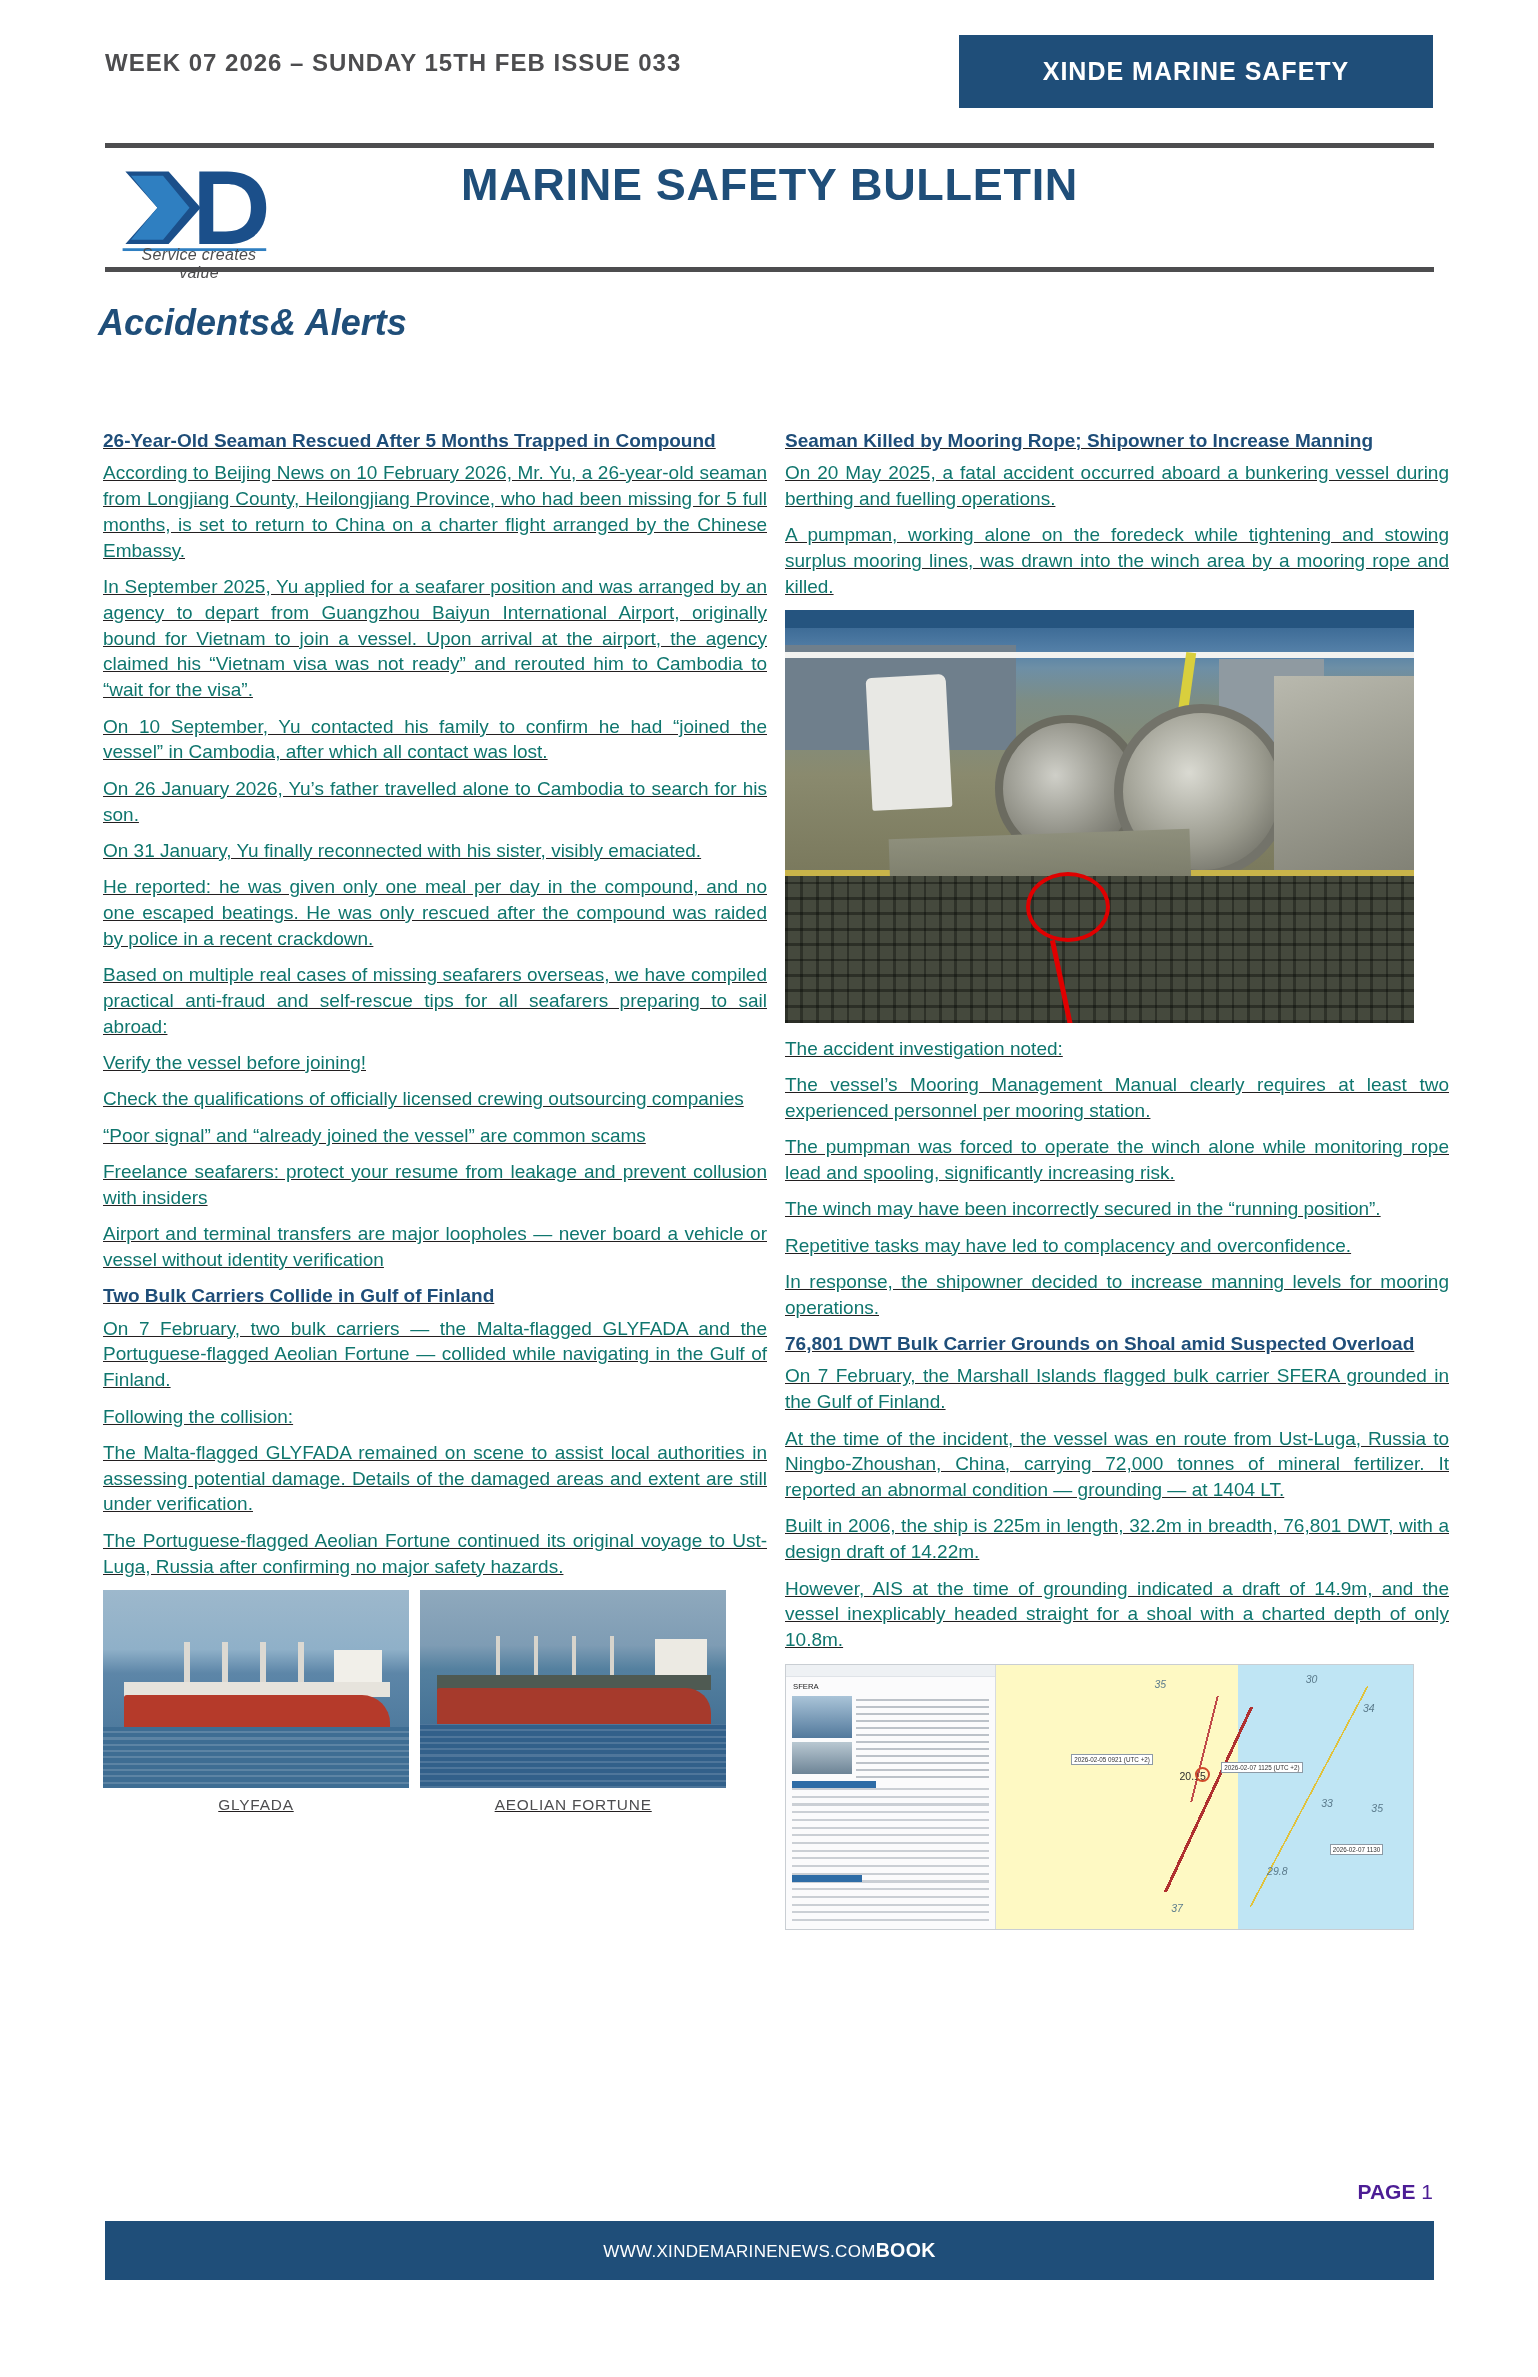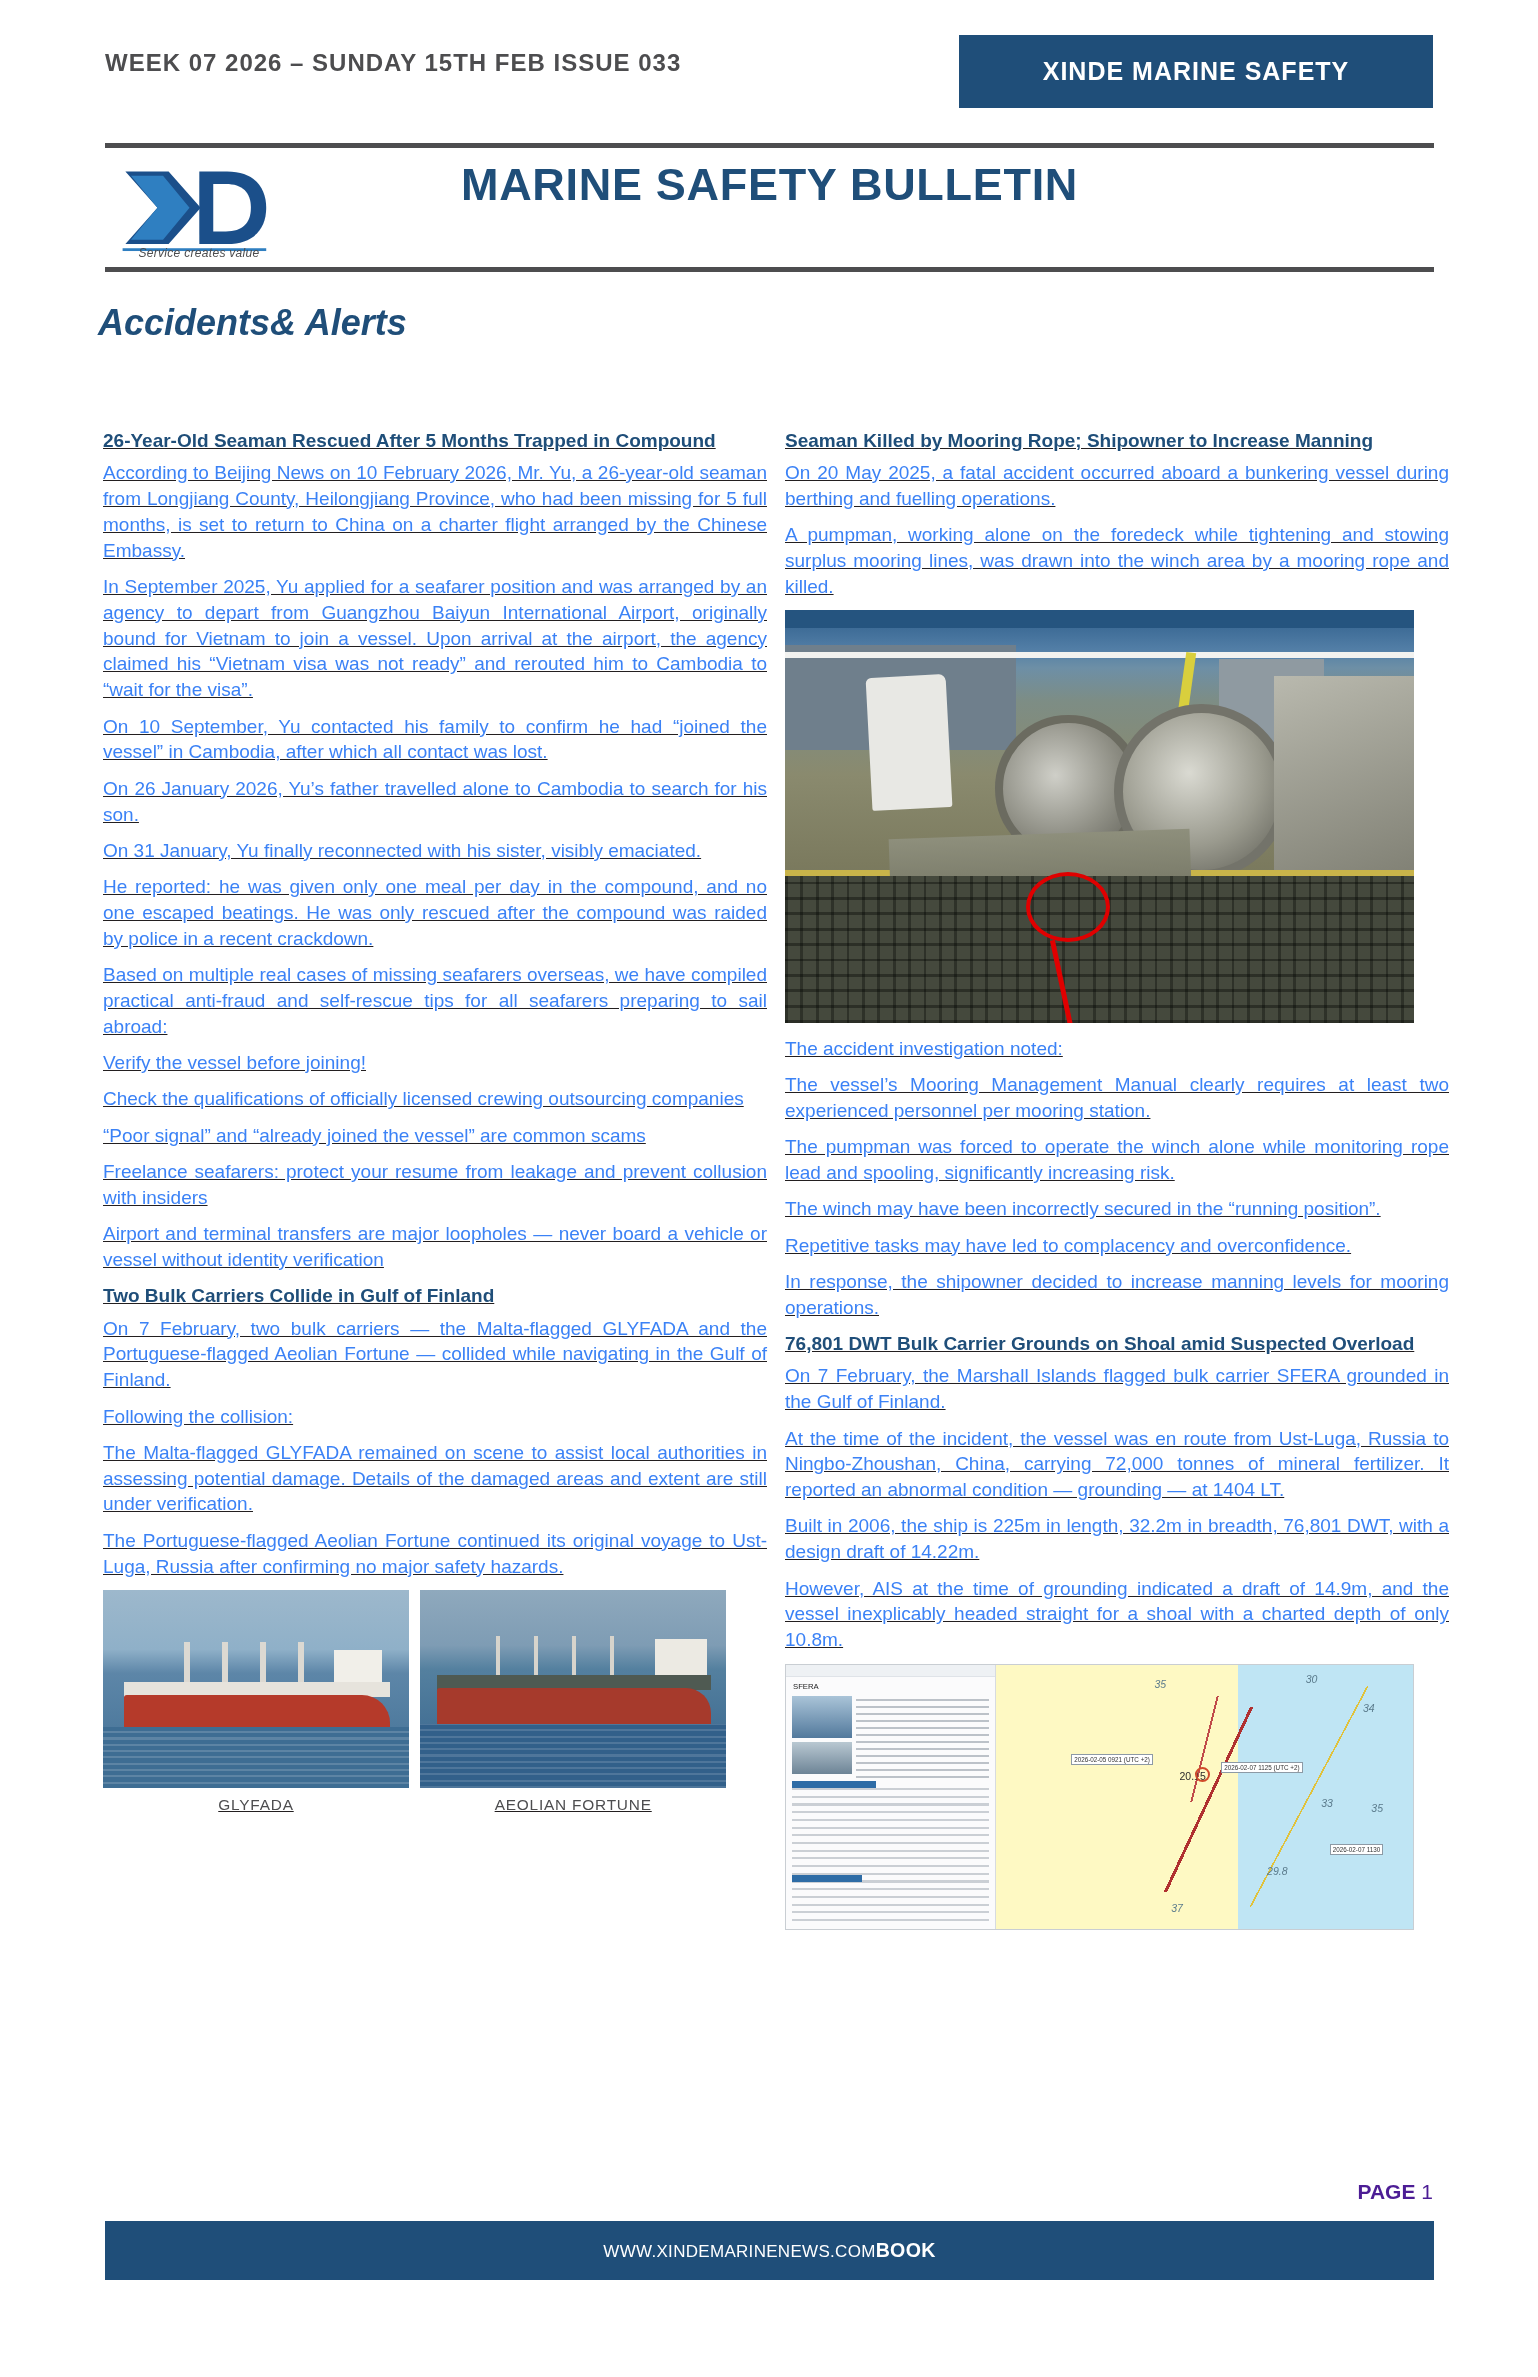--- a/index.html
+++ b/index.html
@@ -68,21 +68,21 @@
   .logo {
     position: absolute;
     left: 117px; top: 159px;
     width: 159px; height: 99px;
   }
   .logo-tag {
     position: absolute;
     left: 124px; top: 246px;
     width: 150px;
     text-align: center;
-    font-size: 12px;
+    font-size: 16px;
     font-style: italic;
     color: #4d4d4f;
     letter-spacing: 0.3px;
   }
   .section-title {
     position: absolute;
     left: 98px; top: 302px;
     font-size: 36px;
     font-weight: bold;
     font-style: italic;
@@ -107,21 +107,21 @@
     margin: 0 0 7px 0;
     text-align: justify;
     text-align-last: left;
   }
   p.body {
     font-size: 19px;
     line-height: 1.36;
     margin: 0 0 10.5px 0;
     text-align: justify;
     text-align-last: left;
-    color: #3b82f6;
+    color: #0f766e;
   }
   p.body:last-child { margin-bottom: 0; }
 
   
   .photo {
     position: relative;
     overflow: hidden;
     background: #9fb0bd;
   }
 

